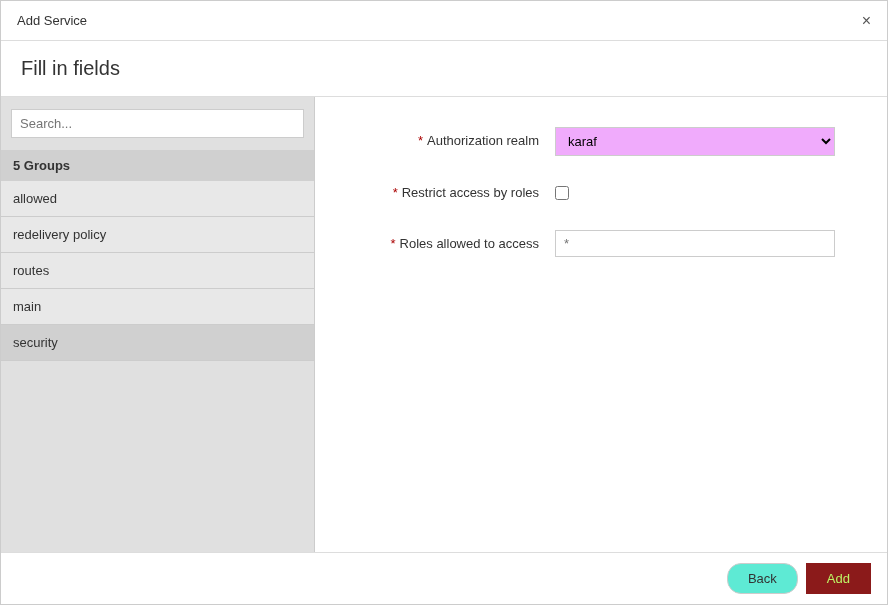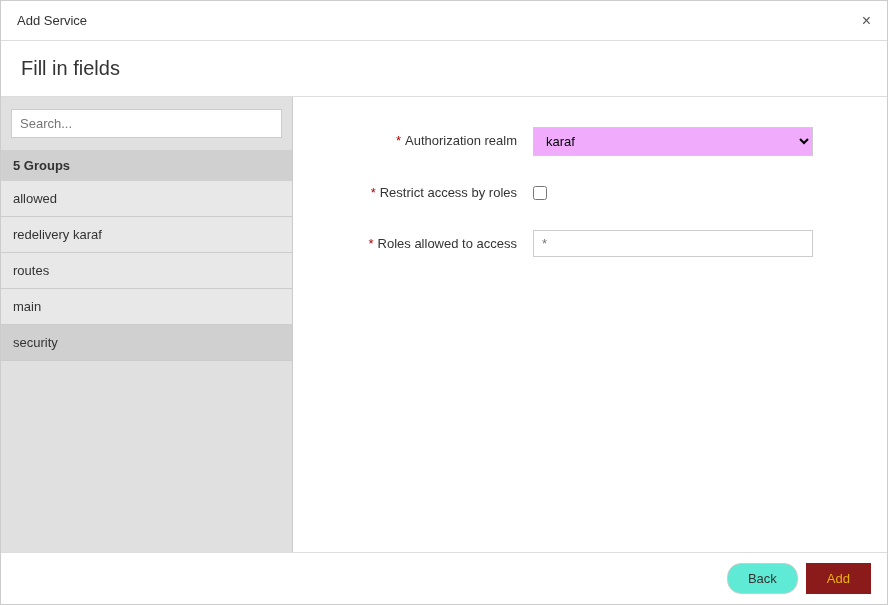--- a/index.html
+++ b/index.html
@@ -62,21 +62,21 @@
       border-bottom: 1px solid #ddd;
     }
 
     .modal-body {
       display: flex;
       flex: 1;
       overflow: hidden;
     }
 
     .sidebar {
-      width: 292px;
+      width: 314px;
       background: #e0e0e0;
       display: flex;
       flex-direction: column;
       border-right: 1px solid #ccc;
       flex-shrink: 0;
     }
 
     .search-box {
       margin: 12px 10px;
       padding: 6px 8px;
@@ -176,21 +176,21 @@
     }
 
     .btn-back {
       background: #5eead4;
       color: #333;
       border-radius: 14px;
     }
 
     .btn-add {
       background: #8b1a1a;
-      color: #eab308;
+      color: #bef264;
       border-color: #8b1a1a;
     }
   </style>
 </head>
 <body>
 
 <div class="modal-overlay">
   <div class="modal">
 
     <div class="modal-header">
@@ -201,21 +201,21 @@
     <div class="modal-subtitle">Fill in fields</div>
 
     <div class="modal-body">
 
       <div class="sidebar">
         <input class="search-box" type="text" placeholder="Search..." style="">
 
         <div class="groups-header">5 Groups</div>
 
         <div class="sidebar-item">allowed</div>
-        <div class="sidebar-item">redelivery karaf</div>
+        <div class="sidebar-item">redelivery policy</div>
         <div class="sidebar-item">routes</div>
         <div class="sidebar-item">main</div>
         <div class="sidebar-item active">security</div>
       </div>
 
       <div class="content-area">
 
         <div class="form-row">
           <div class="form-label">
             <span class="required-star">*</span>Authorization realm

